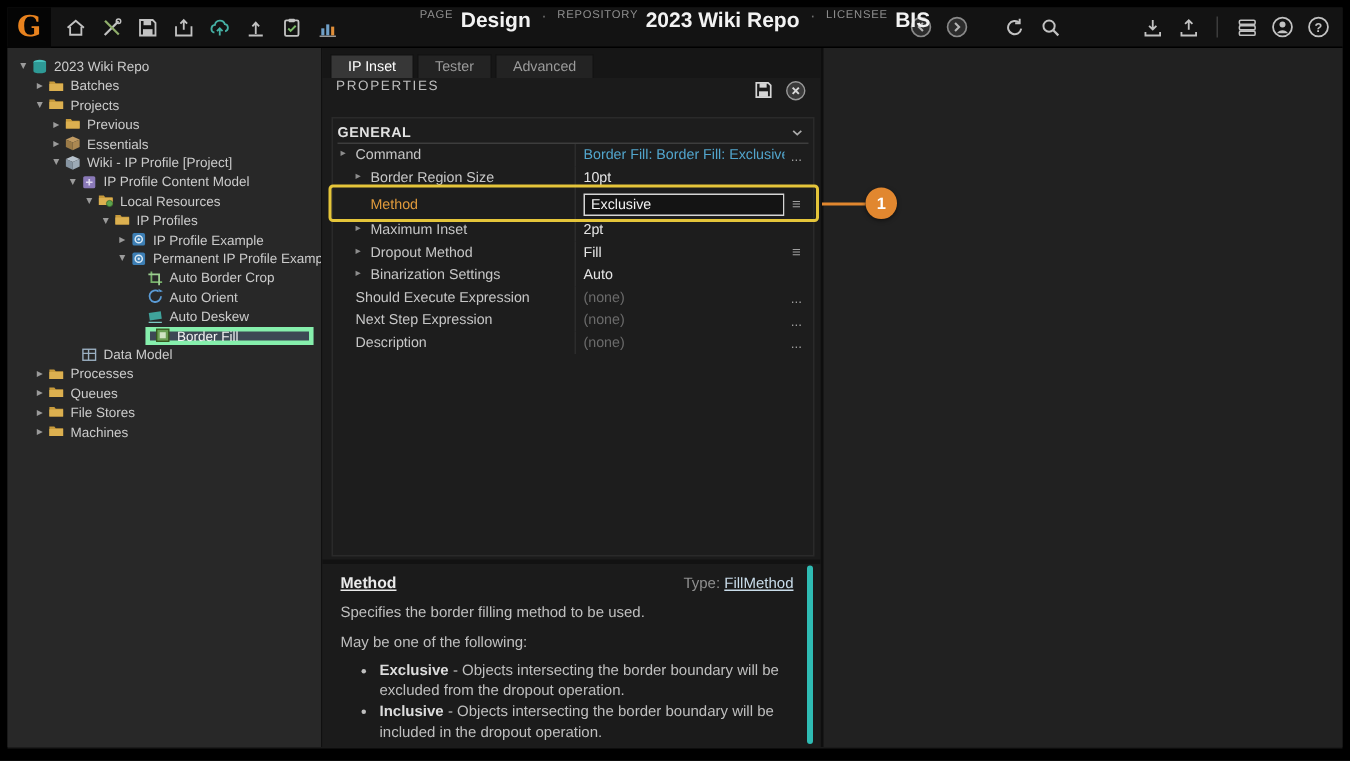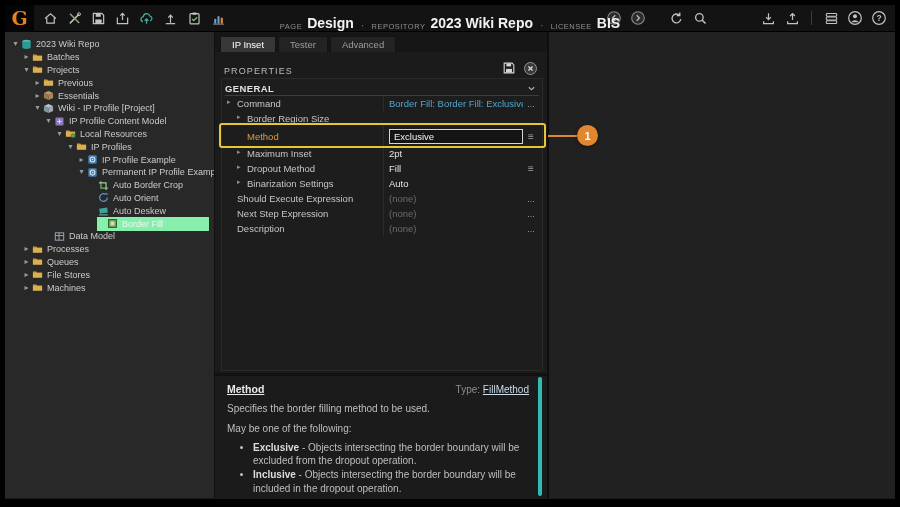--- a/index.html
+++ b/index.html
@@ -6,48 +6,48 @@
   html,body{width:900px;height:507px;overflow:hidden}
   body{background:#000;position:relative;font-family:"Liberation Sans",sans-serif}
   .frame{position:absolute;left:5px;top:5px;width:890px;height:494px;background:#1b1b1b}
 
   
   .topbar{height:27px;background:#131313;display:flex;align-items:center;position:relative;border-bottom:1px solid #000}
   .logo{width:29px;height:27px;background:#050505;color:#e8821e;font:bold 19px "DejaVu Serif",serif;display:flex;align-items:center;justify-content:center}
   .tb-icons{display:flex;align-items:center;gap:6px;padding:0 7px}
   .tbtn{width:18px;height:18px;display:flex;align-items:center;justify-content:center;border-radius:2px;cursor:pointer}
   .icon{display:flex;align-items:center;justify-content:center}
-  .tb-center{position:absolute;left:50%;top:0;height:100%;transform:translateX(-50%);display:flex;align-items:flex-end;gap:5px;white-space:nowrap}
+  .tb-center{position:absolute;left:50%;top:0;height:100%;transform:translateX(-50%);display:flex;align-items:flex-start;gap:5px;white-space:nowrap}
   .tb-center .k{font-size:7.5px;color:#8f8f8f;letter-spacing:.5px}
   .tb-center .v{font-size:14px;font-weight:bold;color:#f2f2f2}
   .tb-center .dot{color:#6f6f6f;font-size:11px;margin:0 2px}
   .tb-div{width:1px;height:14px;background:#3c3c3c;margin:0 4px}
   .tb-gap{width:8px}.tb-gap-large{width:38px}
 
   
   .main{display:flex;height:466px}
 
   
   .tree{width:210px;background:#282828;padding-top:6px;font-size:9px;color:#cbcbcb;overflow:hidden;border-right:1px solid #101010;flex:none}
   .trow{height:12.8px;display:flex;align-items:center;white-space:nowrap;cursor:default}
   .arrow{width:9px;flex:none;color:#9b9b9b;font-size:8px;line-height:1;text-align:center}
   .ticon{width:13px;height:11px;flex:none;margin-right:3px;display:flex;align-items:center;justify-content:center}
   .ticon svg{display:block}
   .plainbox{display:flex;align-items:center;min-width:0}
-  .trow.sel .plainbox{flex:1;margin-right:5px;border:7px solid #86efac;background:#3d4854;padding:0 2px;height:12px;color:#f3f3f3}
+  .trow.sel .plainbox{flex:1;margin-right:5px;border:3px solid #86efac;background:#3d4854;padding:0 2px;height:12px;color:#f3f3f3}
 
   
   .center{width:332px;background:#1b1b1b;position:relative;flex:none}
   .right-panel{flex:1;background:#212121;border-left:2px solid #0e0e0e}
 
   .tabbar{height:20px;background:#161616;display:flex;align-items:flex-end;padding-left:5px;gap:2px}
   .tab{height:16px;padding:0 11px;font-size:9.5px;color:#9c9c9c;background:#232323;display:flex;align-items:center;border:1px solid #131313;border-bottom:none;cursor:pointer}
   .tab.active{background:#373737;color:#fff}
 
-  .props-head{height:24px;display:flex;align-items:flex-end;padding:0 9px;font-size:9px;letter-spacing:1.1px;color:#bdbdbd}
+  .props-head{height:24px;display:flex;align-items:flex-start;padding:0 9px;font-size:9px;letter-spacing:1.1px;color:#bdbdbd}
   .ph-icons{margin-left:auto;display:flex;gap:5px;align-items:center}
   .phbtn{width:16px;height:16px;display:flex;align-items:center;justify-content:center;cursor:pointer}
 
   .grid{position:absolute;left:6px;right:4px;top:46px;height:293px;border:1px solid #2a2a2a;background:#1d1d1d;padding:2px 3px;font-size:9.5px}
   .grow{height:15px;display:flex;align-items:center}
   .grow.section{font-weight:bold;color:#e2e2e2;border-bottom:1px solid #3d3d3d;letter-spacing:.4px}
   .grow.rsel{height:20px}
   .gname{width:158px;flex:none;display:flex;align-items:flex-start;color:#c6c6c6;overflow:hidden;white-space:nowrap}
   .exp{width:10px;flex:none;color:#8d8d8d;font-size:7px}
   .nsel{color:#e09a3c}
@@ -541,20 +541,23 @@
               <span class="gval">
                 <span class="vlink">Border Fill: Border Fill: Exclusive</span>
               </span>
               <span class="trail">...</span>
             </div>
             <div class="grow">
               <span class="gname" style="padding-left:12px">
                 <span class="exp">▸</span>
                 <span class="">Border Region Size</span>
               </span>
+              <span class="gval">
+                <span class="">10pt</span>
+              </span>
               <span class="trail"></span>
             </div>
             <div class="grow rsel">
               <span class="gname" style="padding-left:12px">
                 <span class="exp"></span>
                 <span class="nsel">Method</span>
               </span>
               <span class="gval">
                 <span class="vbox">Exclusive</span>
               </span>

